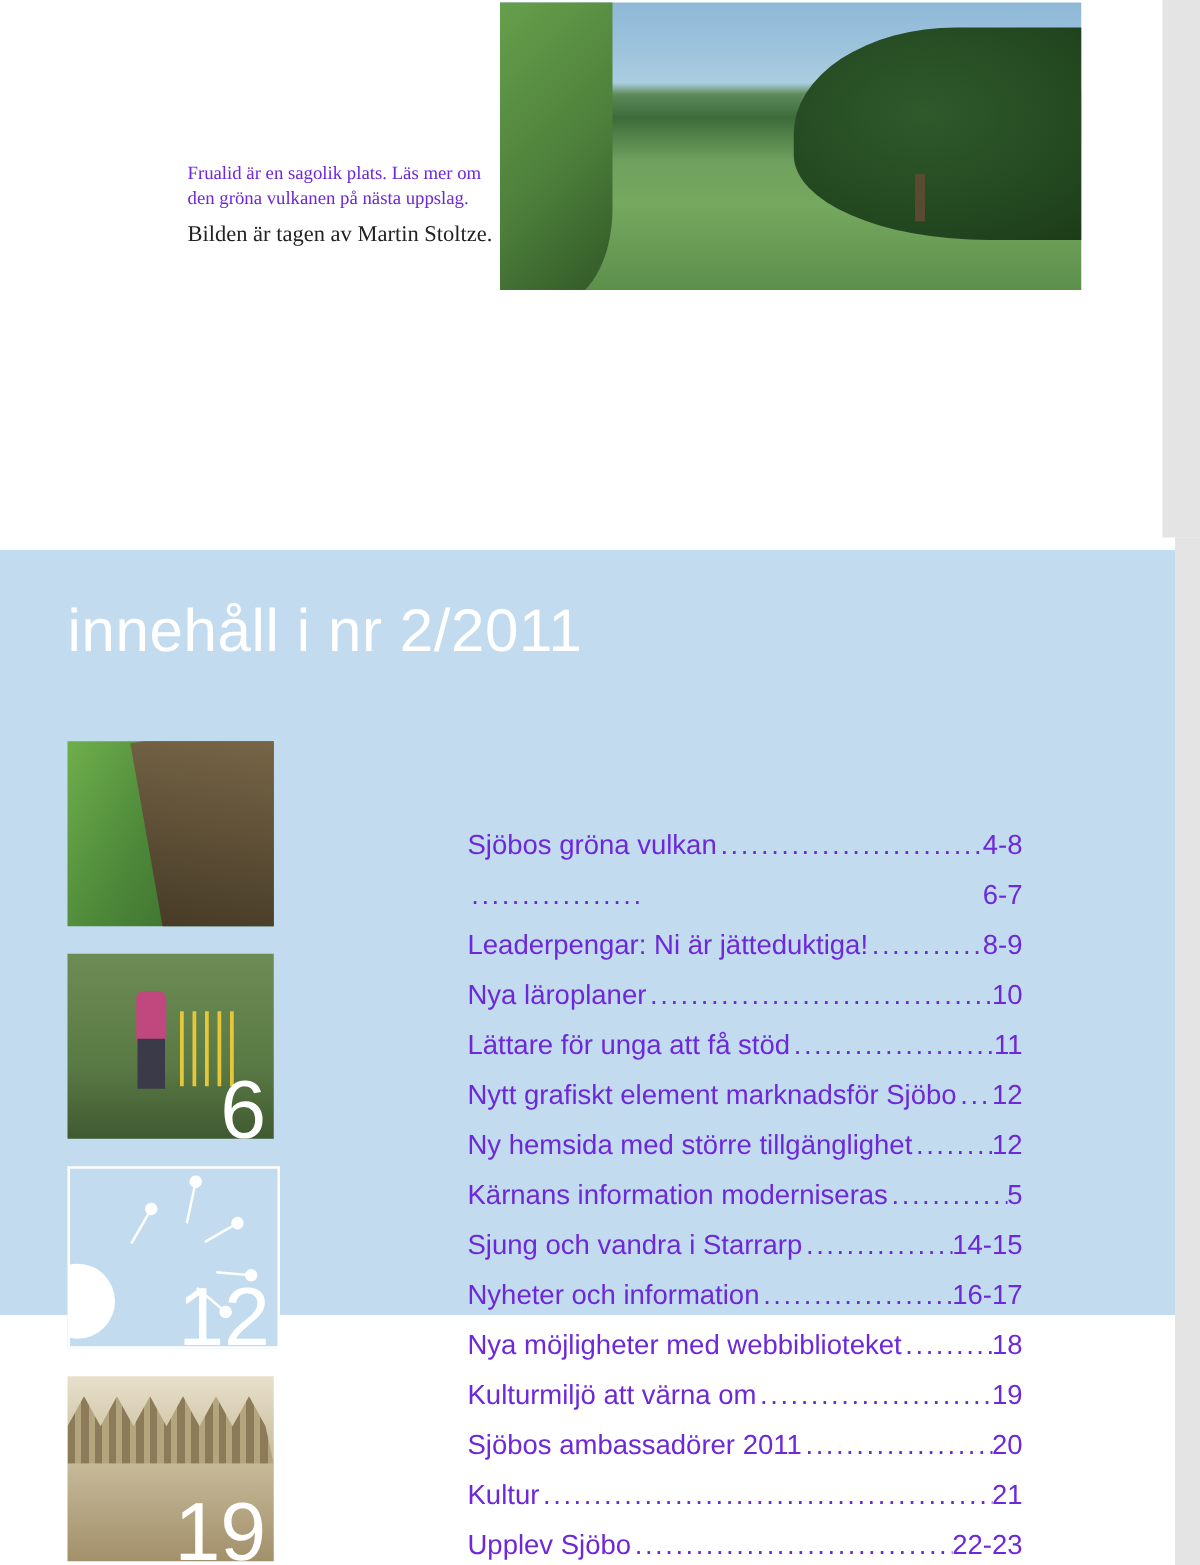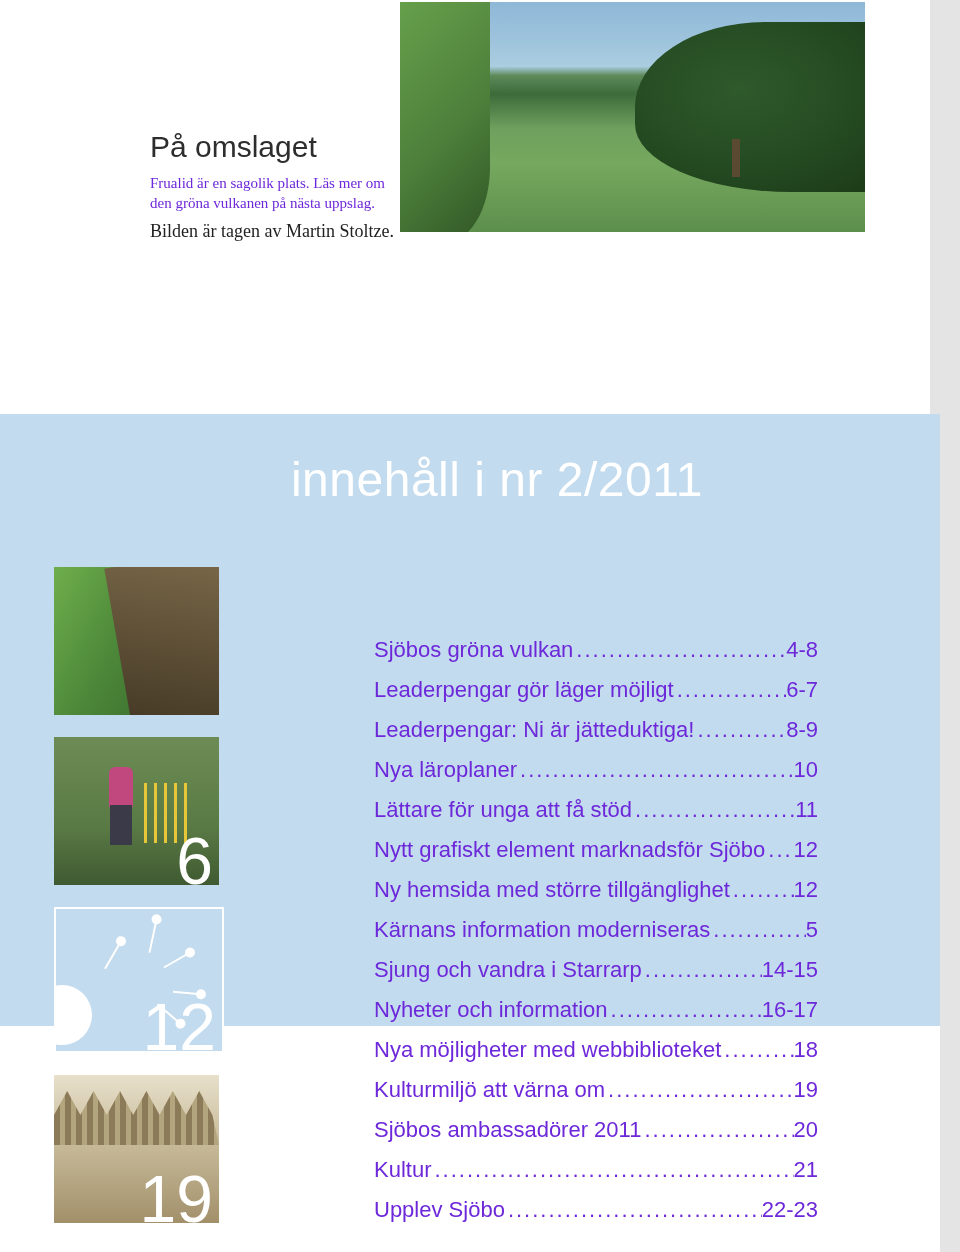--- a/index.html
+++ b/index.html
@@ -101,26 +101,25 @@
     right: 0;
     top: 0;
     width: 30px;
     height: 430px;
     background: #e4e4e4;
   }
 
   
   .blue-region {
     position: absolute;
-    top: 414px;
+    top: 440px;
     left: 0;
     width: 940px;
     height: 612px;
     background: #c2dbee;
-    text-align: center;
   }
   .blue-strip-right {
     position: absolute;
     top: 430px;
     left: 940px;
     width: 20px;
     height: 822px;
     background: #e4e4e4;
   }
 
@@ -276,21 +275,20 @@
   }
   .toc-page { flex: 0 0 auto; }
 </style>
 </head>
 <body>
 
 <div class="top-region">
   <div class="right-strip"></div>
   <div class="cover-row">
     <div class="cover-text">
-      <div class="cover-title">På omslaget</div>
       <div class="cover-desc">Frualid är en sagolik plats. Läs mer om den gröna vulkanen på nästa uppslag.</div>
       <div class="cover-credit">Bilden är tagen av Martin Stoltze.</div>
     </div>
     <div class="cover-image">
       <div class="foliage-left"></div>
       <div class="hill"></div>
       <div class="stump"></div>
     </div>
   </div>
 </div>
@@ -334,21 +332,20 @@
     </div>
 
     <div class="toc-col">
 
       <div class="toc-row">
         <span class="toc-title">Sjöbos gröna vulkan</span>
         <span class="toc-dots">.................................</span>
         <span class="toc-page">4-8</span>
       </div>
       <div class="toc-row">
-        <span class="toc-title">Leaderpengar gör läger möjligt </span>
         <span class="toc-dots">.................</span>
         <span class="toc-page">6-7</span>
       </div>
       <div class="toc-row">
         <span class="toc-title">Leaderpengar: Ni är jätteduktiga! </span>
         <span class="toc-dots">...............</span>
         <span class="toc-page">8-9</span>
       </div>
       <div class="toc-row">
         <span class="toc-title">Nya läroplaner </span>

